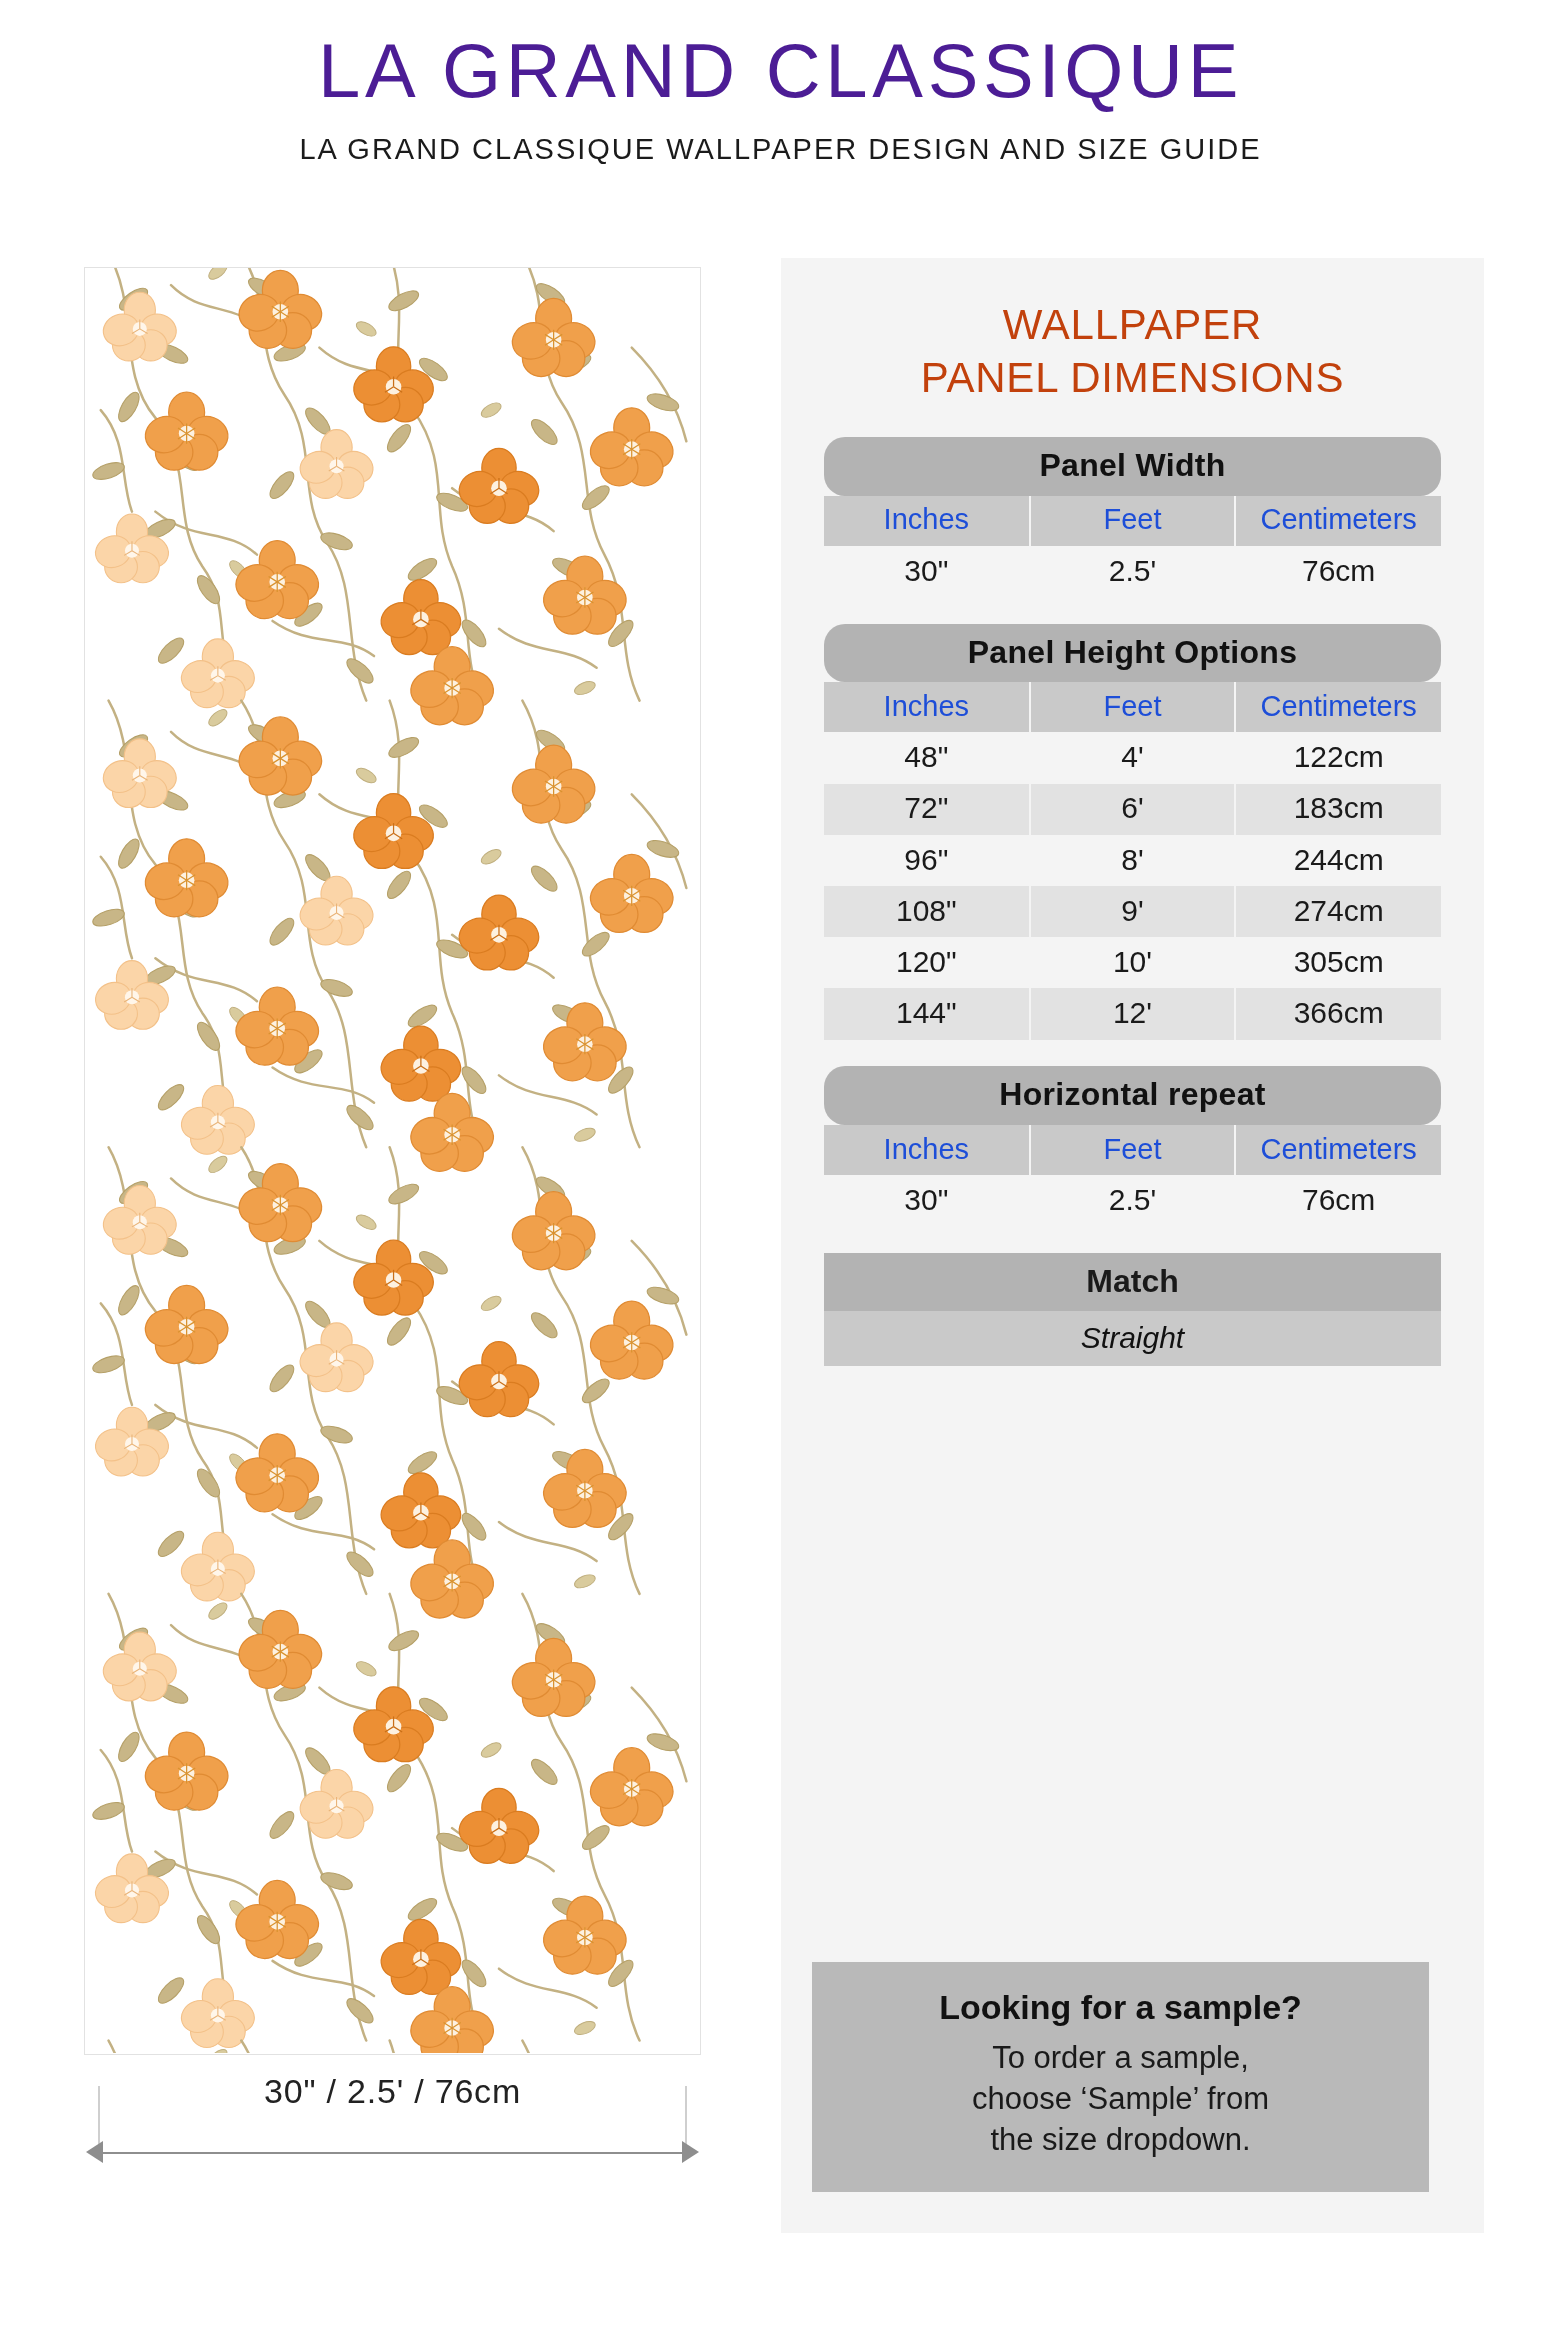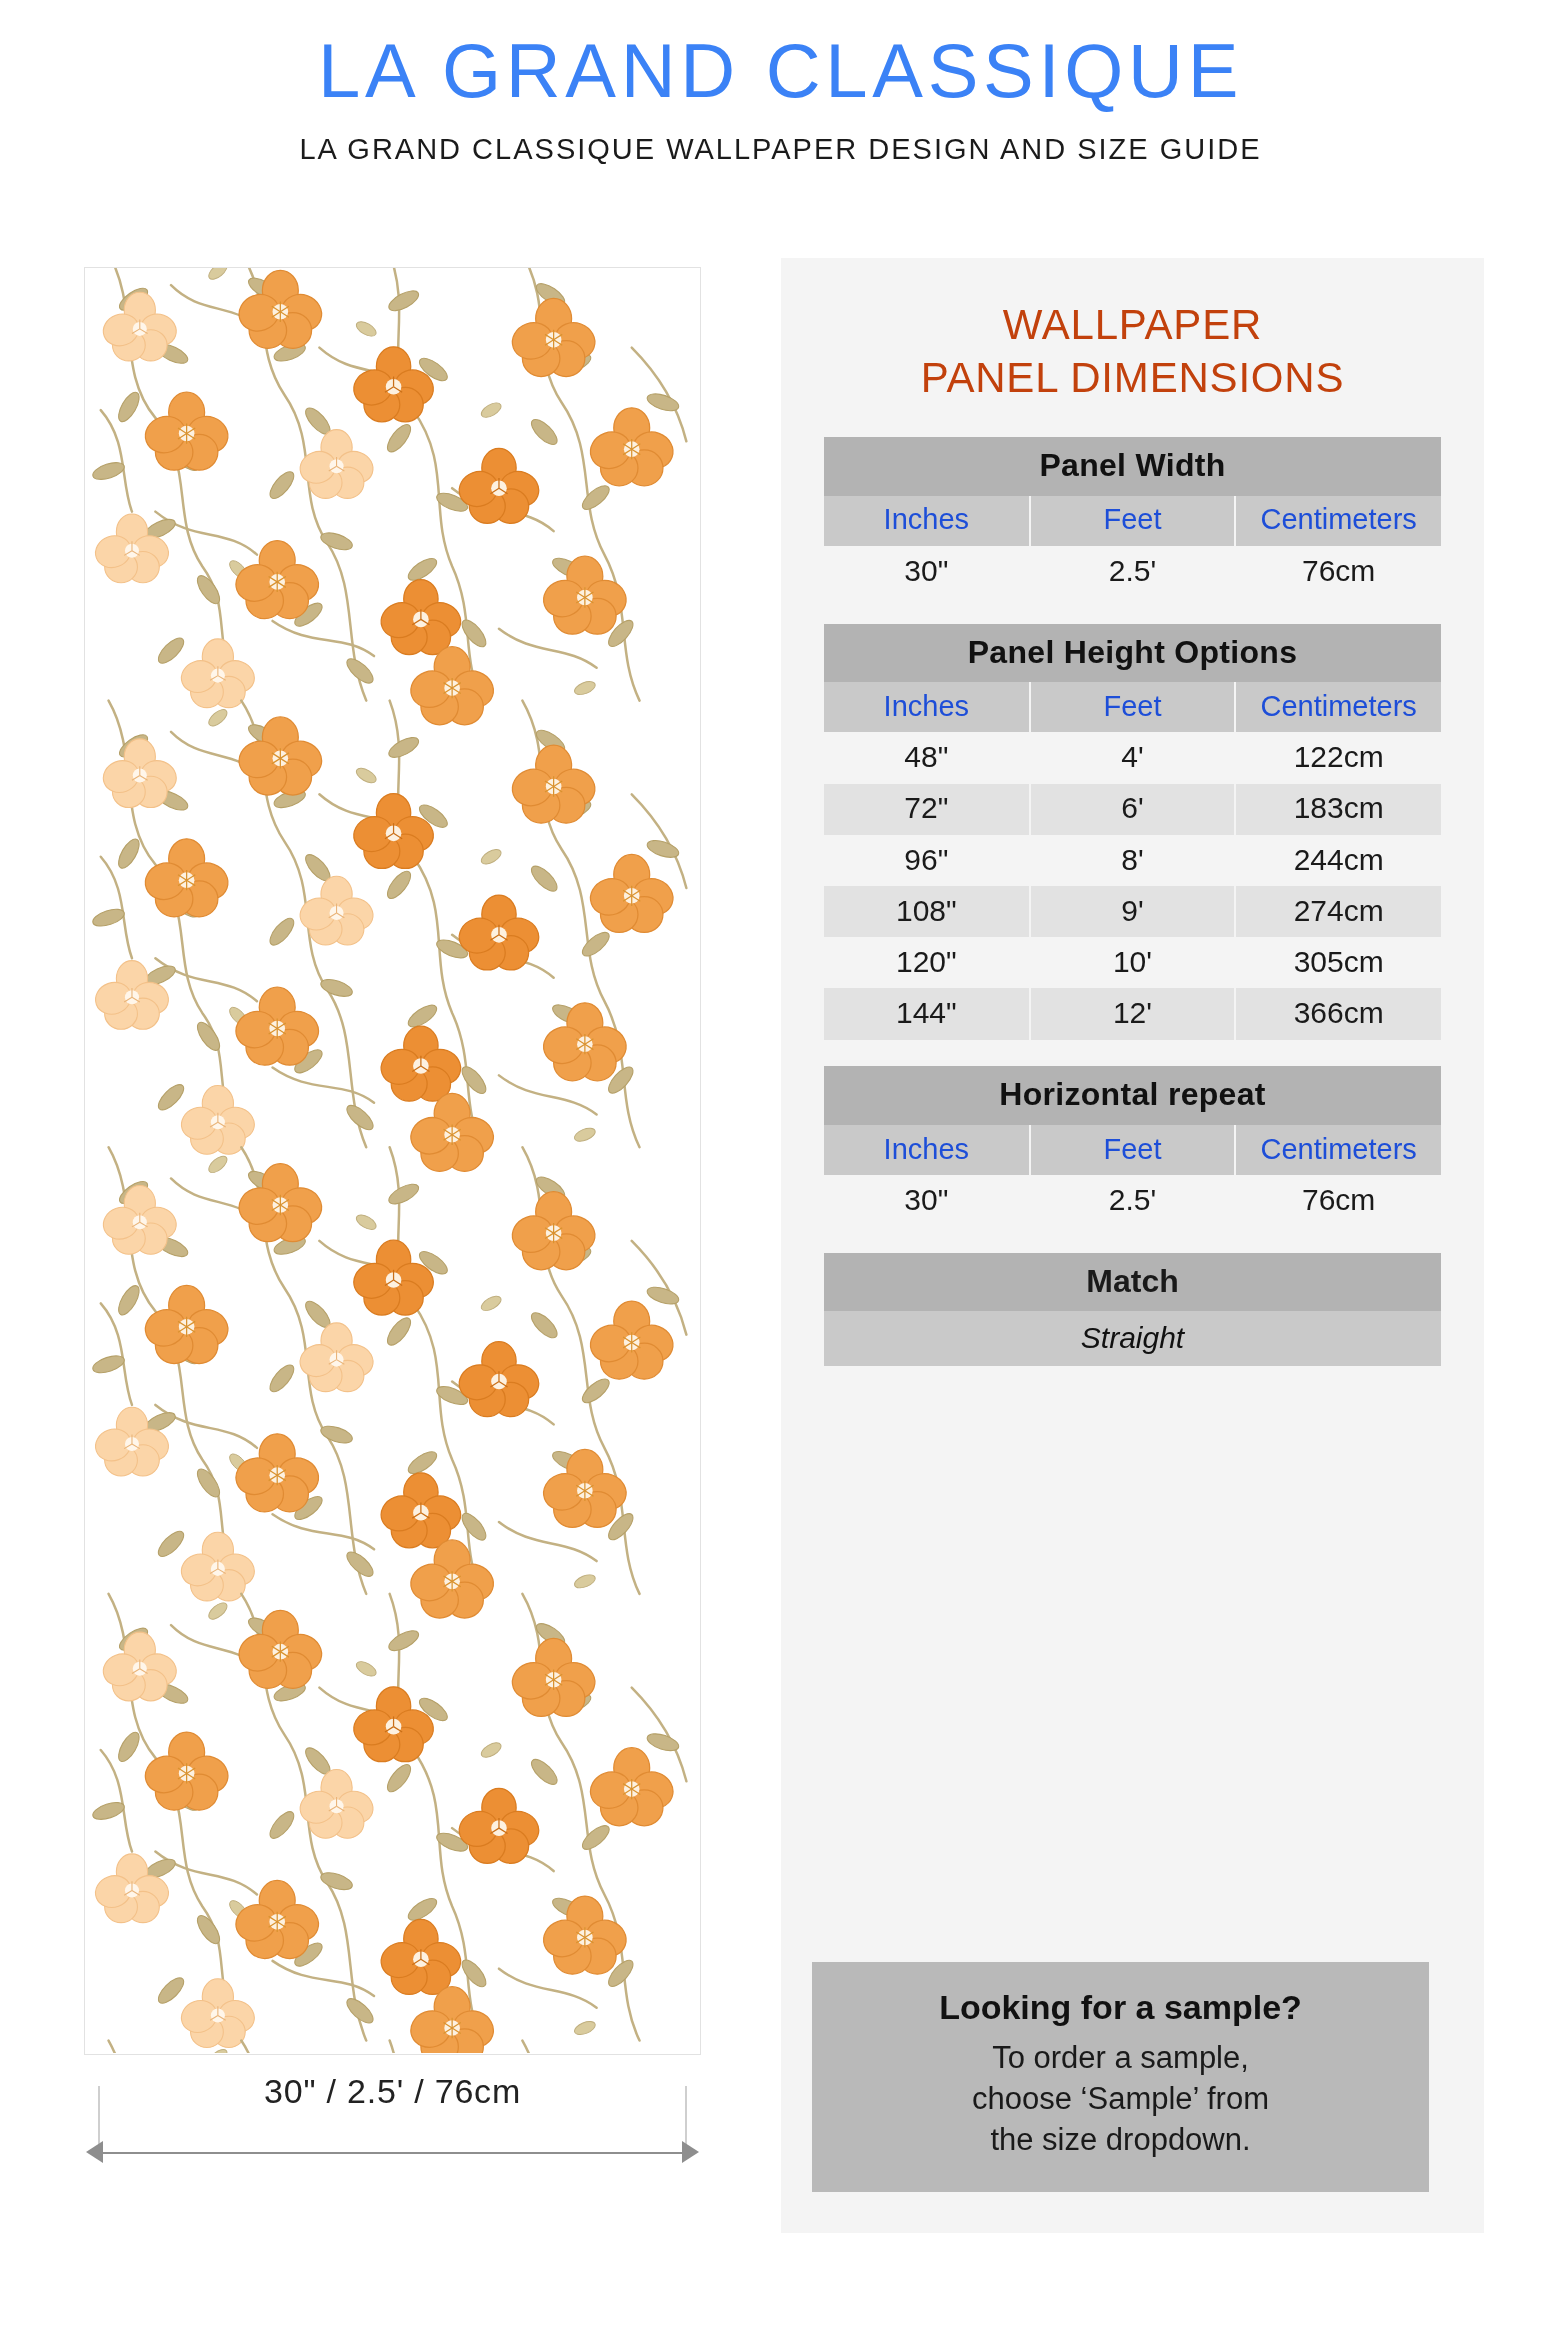--- a/index.html
+++ b/index.html
@@ -20,21 +20,21 @@
   
   .header {
     padding-top: 31px;
     text-align: center;
   }
   .brand-title {
     font-size: 76px;
     font-weight: 300;
     letter-spacing: 4.7px;
     line-height: 1.05;
-    color: #3b82f6;
+    color: #4c1d95;
     font-family: "Liberation Sans", sans-serif;
   }
   .brand-sub {
     margin-top: 22px;
     font-size: 29px;
     font-weight: 300;
     letter-spacing: 2px;
     color: #1b1b1b;
   }
 
@@ -135,20 +135,21 @@
   table.spec + table.spec { margin-top: 26.5px; }
 
   .band th {
     background: #b3b3b3;
     color: #111;
     font-size: 32px;
     font-weight: bold;
     padding: 10px 0 11.7px 0;
     text-align: center;
     letter-spacing: 0.3px;
+    border-radius: 21px;
   }
   .cols td {
     background: #c9c9c9;
     font-size: 29px;
     font-weight: 300;
     padding: 7.8px 0 9.4px 0;
     text-align: center;
     color: #1d4ed8;
     border-right: 2.3px solid #f4f4f4;
   }

